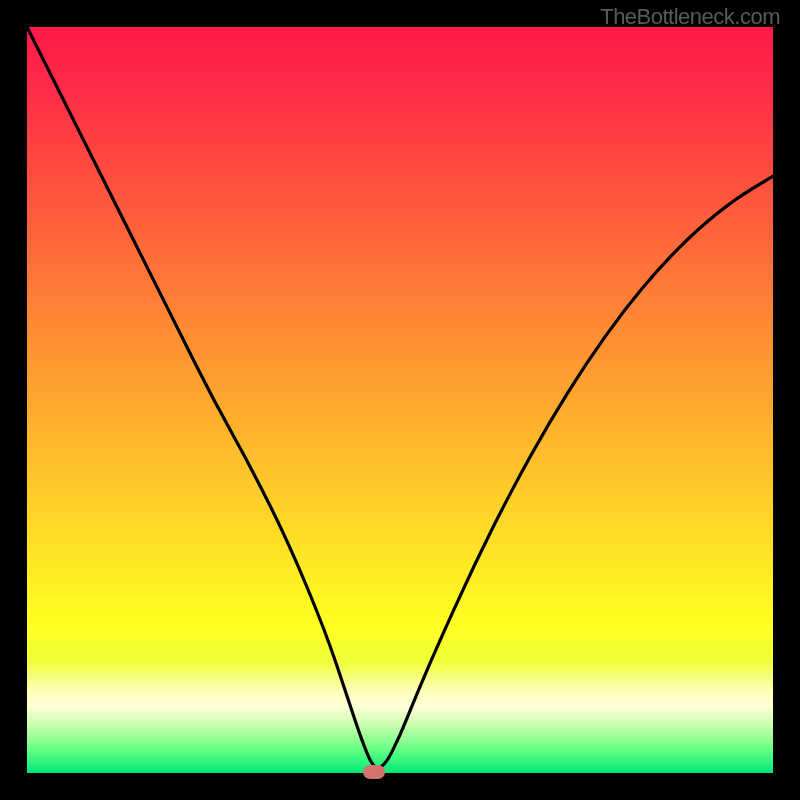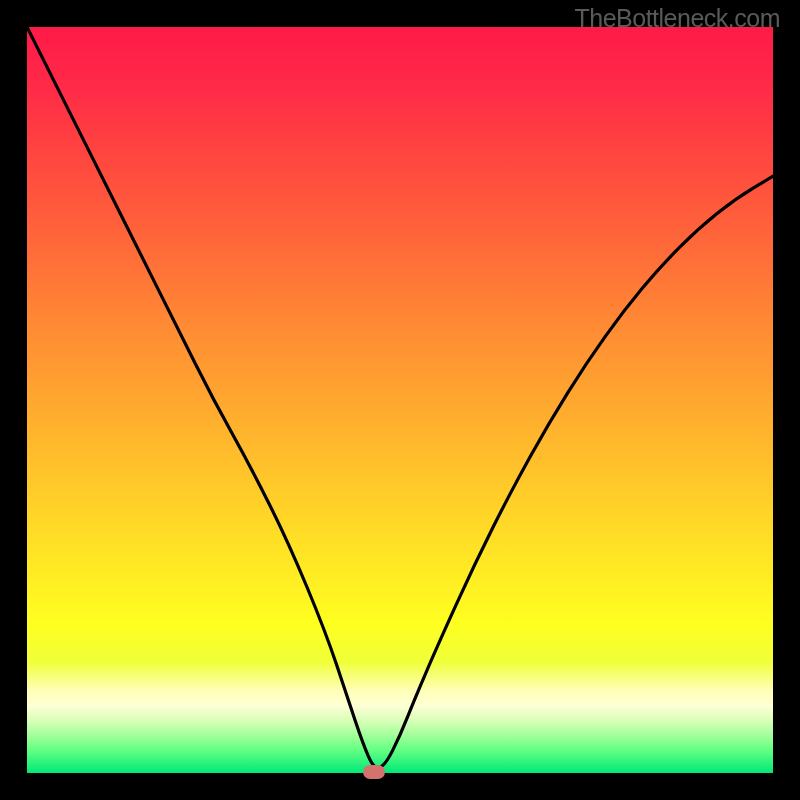--- a/index.html
+++ b/index.html
@@ -9,21 +9,21 @@
     height: 800px;
     background: #000;
     position: relative;
     font-family: Arial, sans-serif;
   }
   .watermark {
     position: absolute;
     top: 4px;
     right: 20px;
     color: #5a5a5a;
-    font-size: 25px;
+    font-size: 22px;
     font-weight: 500;
     z-index: 10;
     letter-spacing: -0.5px;
   }
   .plot-area {
     position: absolute;
     left: 27px;
     top: 27px;
     width: 746px;
     height: 746px;

